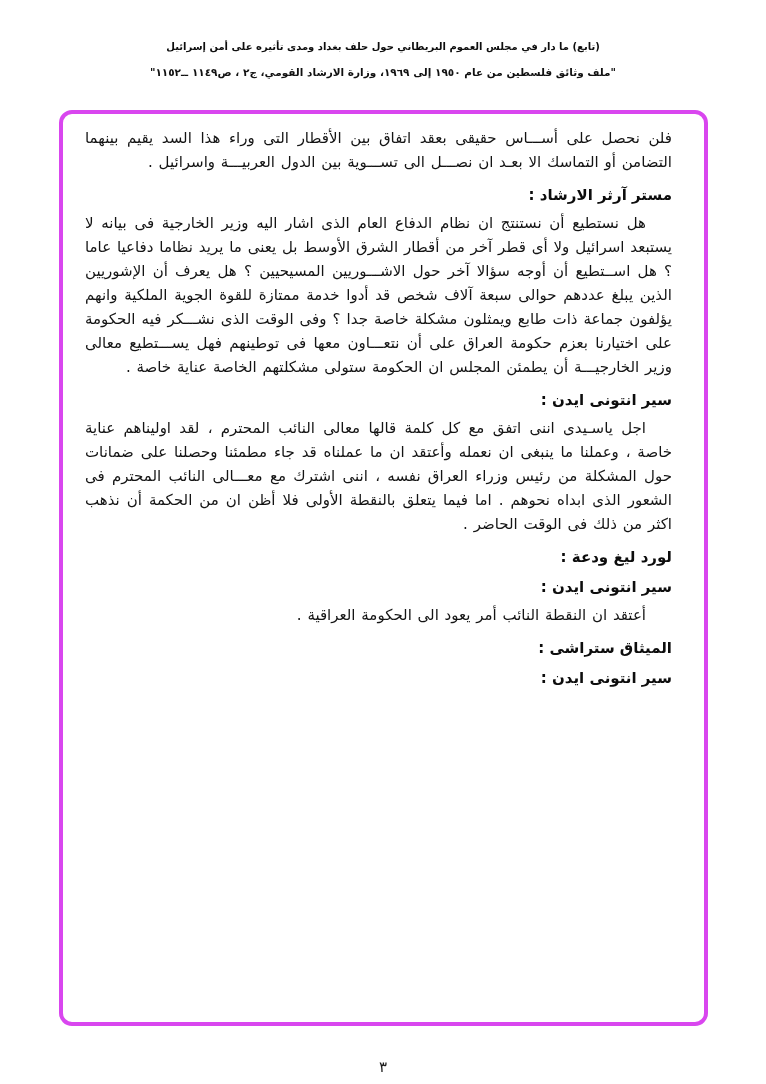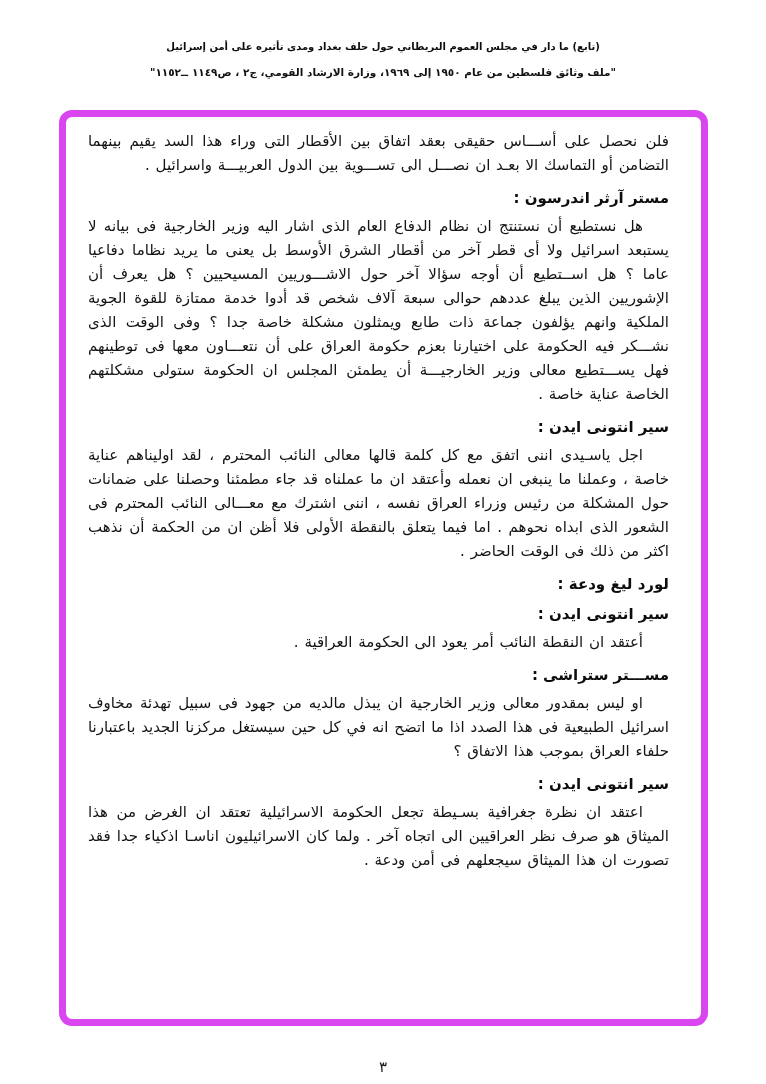--- a/index.html
+++ b/index.html
@@ -37,21 +37,21 @@
     margin-top: 8px;
     color: #111111;
   }
   .green-box {
     position: absolute;
     top: 110px;
     left: 59px;
     width: 649px;
     height: 916px;
     box-sizing: border-box;
-    border: 7px solid #d946ef;
+    border: 4px solid #d946ef;
     border-radius: 13px;
     padding: 12px 32px 0 22px;
     overflow: hidden;
     background: #ffffff;
   }
   .para {
     font-size: 15px;
     line-height: 24px;
     text-align: justify;
     color: #141414;
@@ -86,34 +86,32 @@
 
   <div class="header">
     <div class="doc-title">(تابع) ما دار في مجلس العموم البريطاني حول حلف بغداد ومدى تأثيره على أمن إسرائيل</div>
     <div class="doc-subtitle">"ملف وثائق فلسطين من عام ١٩٥٠ إلى ١٩٦٩، وزارة الارشاد القومي، ج٢ ، ص١١٤٩ ــ١١٥٢"</div>
   </div>
 
   <div class="green-box">
 
     <p class="para intro">فلن نحصل على أســـاس حقيقى بعقد اتفاق بين الأقطار التى وراء هذا السد يقيم بينهما التضامن أو التماسك الا بعـد ان نصـــل الى تســـوية بين الدول العربيـــة واسرائيل .</p>
 
-    <h3 class="speaker">مستر آرثر اندرسون :</h3>
+    <h3 class="speaker">مستر آرثر الارشاد :</h3>
     <p class="para">هل نستطيع أن نستنتج ان نظام الدفاع العام الذى اشار اليه وزير الخارجية فى بيانه لا يستبعد اسرائيل ولا أى قطر آخر من أقطار الشرق الأوسط بل يعنى ما يريد نظاما دفاعيا عاما ؟ هل اســتطيع أن أوجه سؤالا آخر حول الاشـــوريين المسيحيين ؟ هل يعرف أن الإشوريين الذين يبلغ عددهم حوالى سبعة آلاف شخص قد أدوا خدمة ممتازة للقوة الجوية الملكية وانهم يؤلفون جماعة ذات طابع ويمثلون مشكلة خاصة جدا ؟ وفى الوقت الذى نشـــكر فيه الحكومة على اختيارنا بعزم حكومة العراق على أن نتعـــاون معها فى توطينهم فهل يســـتطيع معالى وزير الخارجيـــة أن يطمئن المجلس ان الحكومة ستولى مشكلتهم الخاصة عناية خاصة .</p>
 
     <h3 class="speaker">سير انتونى ايدن :</h3>
     <p class="para">اجل ياسـيدى اننى اتفق مع كل كلمة قالها معالى النائب المحترم ، لقد اوليناهم عناية خاصة ، وعملنا ما ينبغى ان نعمله وأعتقد ان ما عملناه قد جاء مطمئنا وحصلنا على ضمانات حول المشكلة من رئيس وزراء العراق نفسه ، اننى اشترك مع معـــالى النائب المحترم فى الشعور الذى ابداه نحوهم . اما فيما يتعلق بالنقطة الأولى فلا أظن ان من الحكمة أن نذهب اكثر من ذلك فى الوقت الحاضر .</p>
 
     <h3 class="speaker">لورد ليغ ودعة :</h3>
 
     <h3 class="speaker">سير انتونى ايدن :</h3>
     <p class="para">أعتقد ان النقطة النائب أمر يعود الى الحكومة العراقية .</p>
 
-    <h3 class="speaker">مســـتر ستراشى :</h3>
-    <p class="para">او ليس بمقدور معالى وزير الخارجية ان يبذل مالديه من جهود فى سبيل تهدئة مخاوف اسرائيل الطبيعية فى هذا الصدد اذا ما اتضح انه في كل حين سيستغل مركزنا الجديد باعتبارنا حلفاء العراق بموجب هذا الاتفاق ؟</p>
+    <h3 class="speaker">الميثاق ستراشى :</h3>
 
     <h3 class="speaker">سير انتونى ايدن :</h3>
-    <p class="para">اعتقد ان نظرة جغرافية بسـيطة تجعل الحكومة الاسرائيلية تعتقد ان الغرض من هذا الميثاق هو صرف نظر العراقيين الى اتجاه آخر . ولما كان الاسرائيليون اناسـا اذكياء جدا فقد تصورت ان هذا الميثاق سيجعلهم فى أمن ودعة .</p>
 
   </div>
 
   <div class="page-number">٣</div>
 
 </div>
 
 </body></html>

